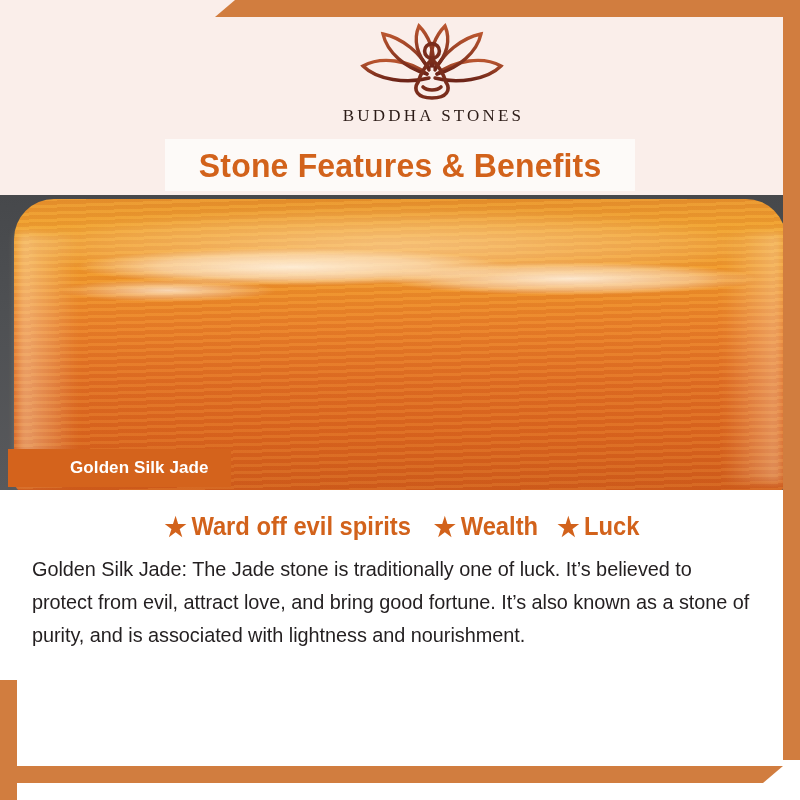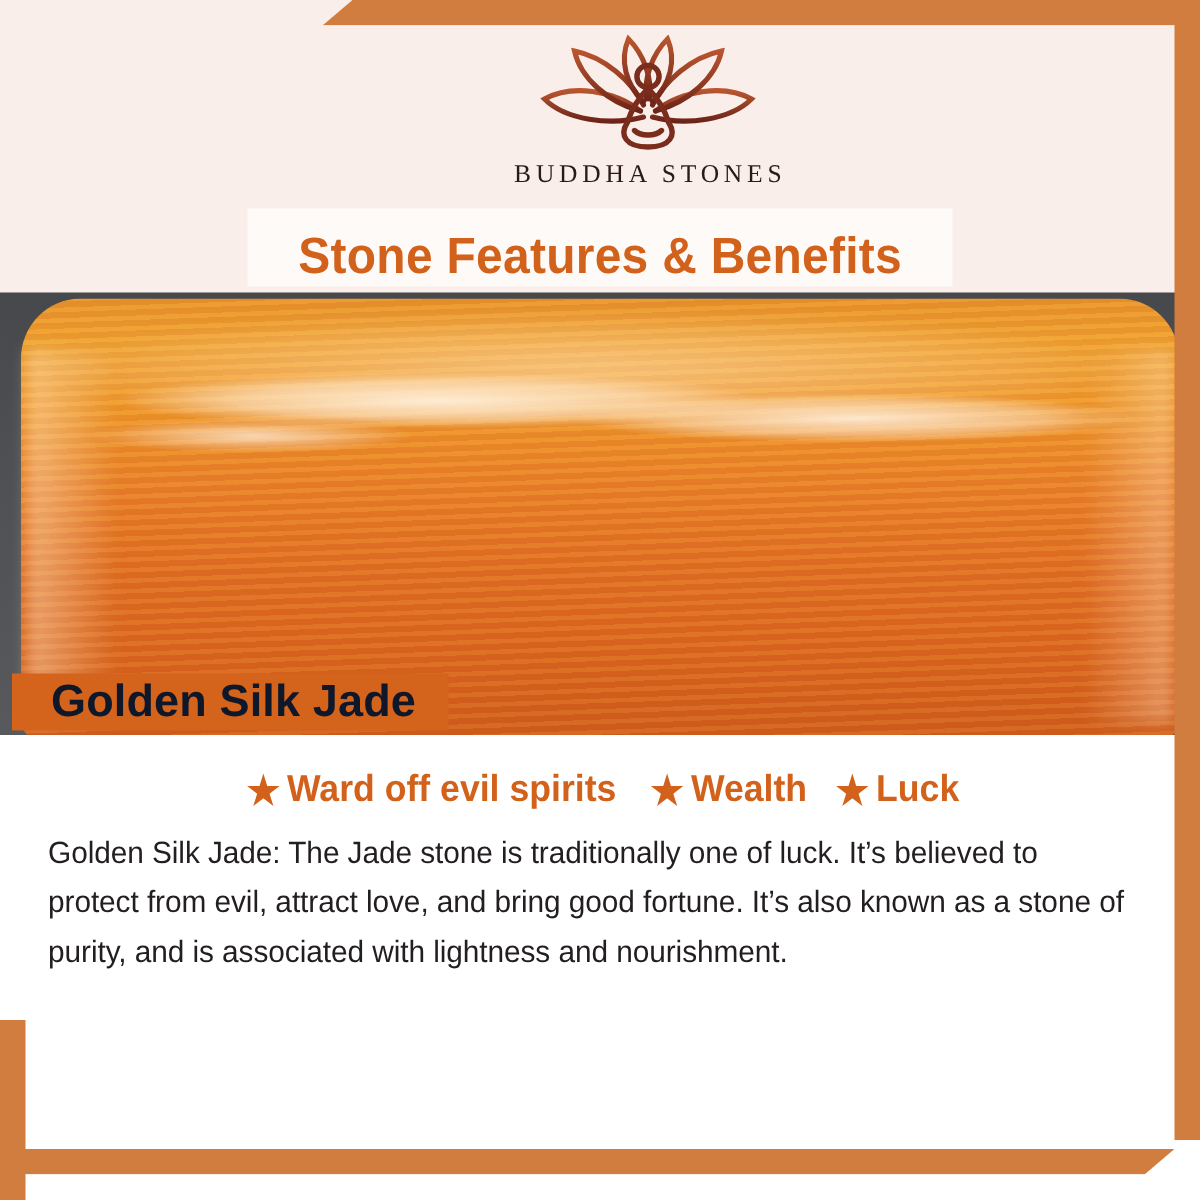--- a/index.html
+++ b/index.html
@@ -97,21 +97,21 @@
 
   
   .title-box {
     position: absolute;
     top: 139px;
     left: 165px;
     width: 470px;
     height: 52px;
     background: #fdfaf8;
     display: flex;
-    align-items: flex-end;
+    align-items: center;
     justify-content: center;
     z-index: 3;
   }
   .title-text {
     font-family: "Liberation Sans Narrow", "Liberation Sans", sans-serif;
     font-weight: 700;
     font-size: 34px;
     color: #d2621b;
     letter-spacing: 0.2px;
     transform: scaleX(0.94);
@@ -196,24 +196,25 @@
     height: 38px;
     padding: 0 22px 0 26px;
     display: flex;
     align-items: center;
     background: #d4631c;
     z-index: 4;
   }
   .badge-text {
     font-family: "Liberation Sans", sans-serif;
     font-weight: 700;
-    font-size: 30px;
-    color: #0f172a;
+    font-size: 17px;
+    color: #ffffff;
     letter-spacing: 0.1px;
     white-space: nowrap;
+    margin-left: 36px;
   }
 
   
   .panel {
     position: absolute;
     top: 490px;
     left: 0;
     width: 800px;
     height: 310px;
     background: #ffffff;

